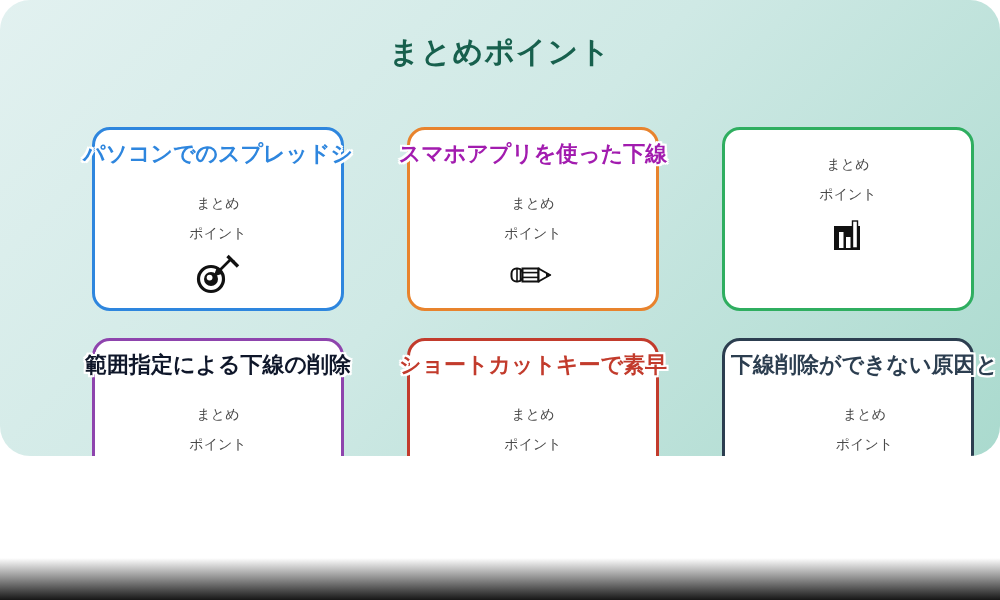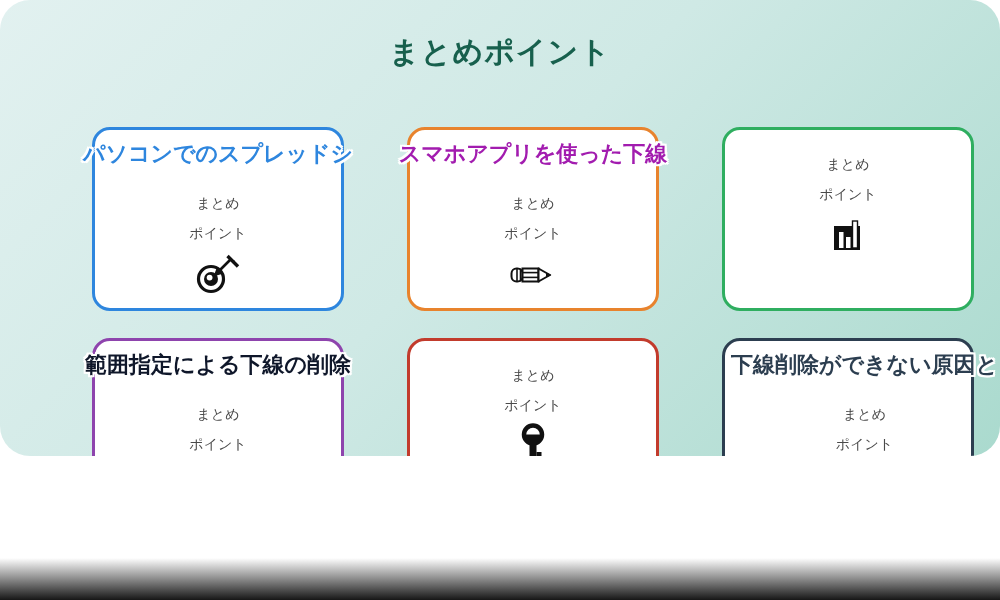--- a/index.html
+++ b/index.html
@@ -140,20 +140,21 @@
       </div>
       <div class="card-icon">
         <svg width="32" height="46" viewBox="0 0 32 46">
           <path d="M16 2 C8.3 2 3.5 7.2 3.5 14 C3.5 19 6.5 22.5 8.8 25.5 C10 27.2 10.9 28.6 11.3 30 L20.7 30 C21.1 28.6 22 27.2 23.2 25.5 C25.5 22.5 28.5 19 28.5 14 C28.5 7.2 23.7 2 16 2 Z" fill="#111"></path>
           <rect x="11.5" y="34" width="9" height="8" rx="4" fill="#111"></rect>
         </svg>
       </div>
     </section>
 
     <section class="card" style="border-color: rgb(194, 59, 44);">
+      <h2 class="card-title" style="color: rgb(194, 59, 44);">ショートカットキーで素早</h2>
       <div class="card-body">
         <p>まとめ</p>
         <p>ポイント</p>
       </div>
       <div class="card-icon">
         <svg width="30" height="48" viewBox="0 0 30 48">
           <circle cx="15" cy="11.5" r="9" fill="none" stroke="#111" stroke-width="4.5"></circle>
           <path d="M6 11.5 a9 9 0 0 0 18 0 Z" fill="#111"></path>
           <rect x="11.5" y="19" width="7" height="20" fill="#111"></rect>
           <rect x="18.5" y="29" width="5" height="4.5" fill="#111"></rect>

